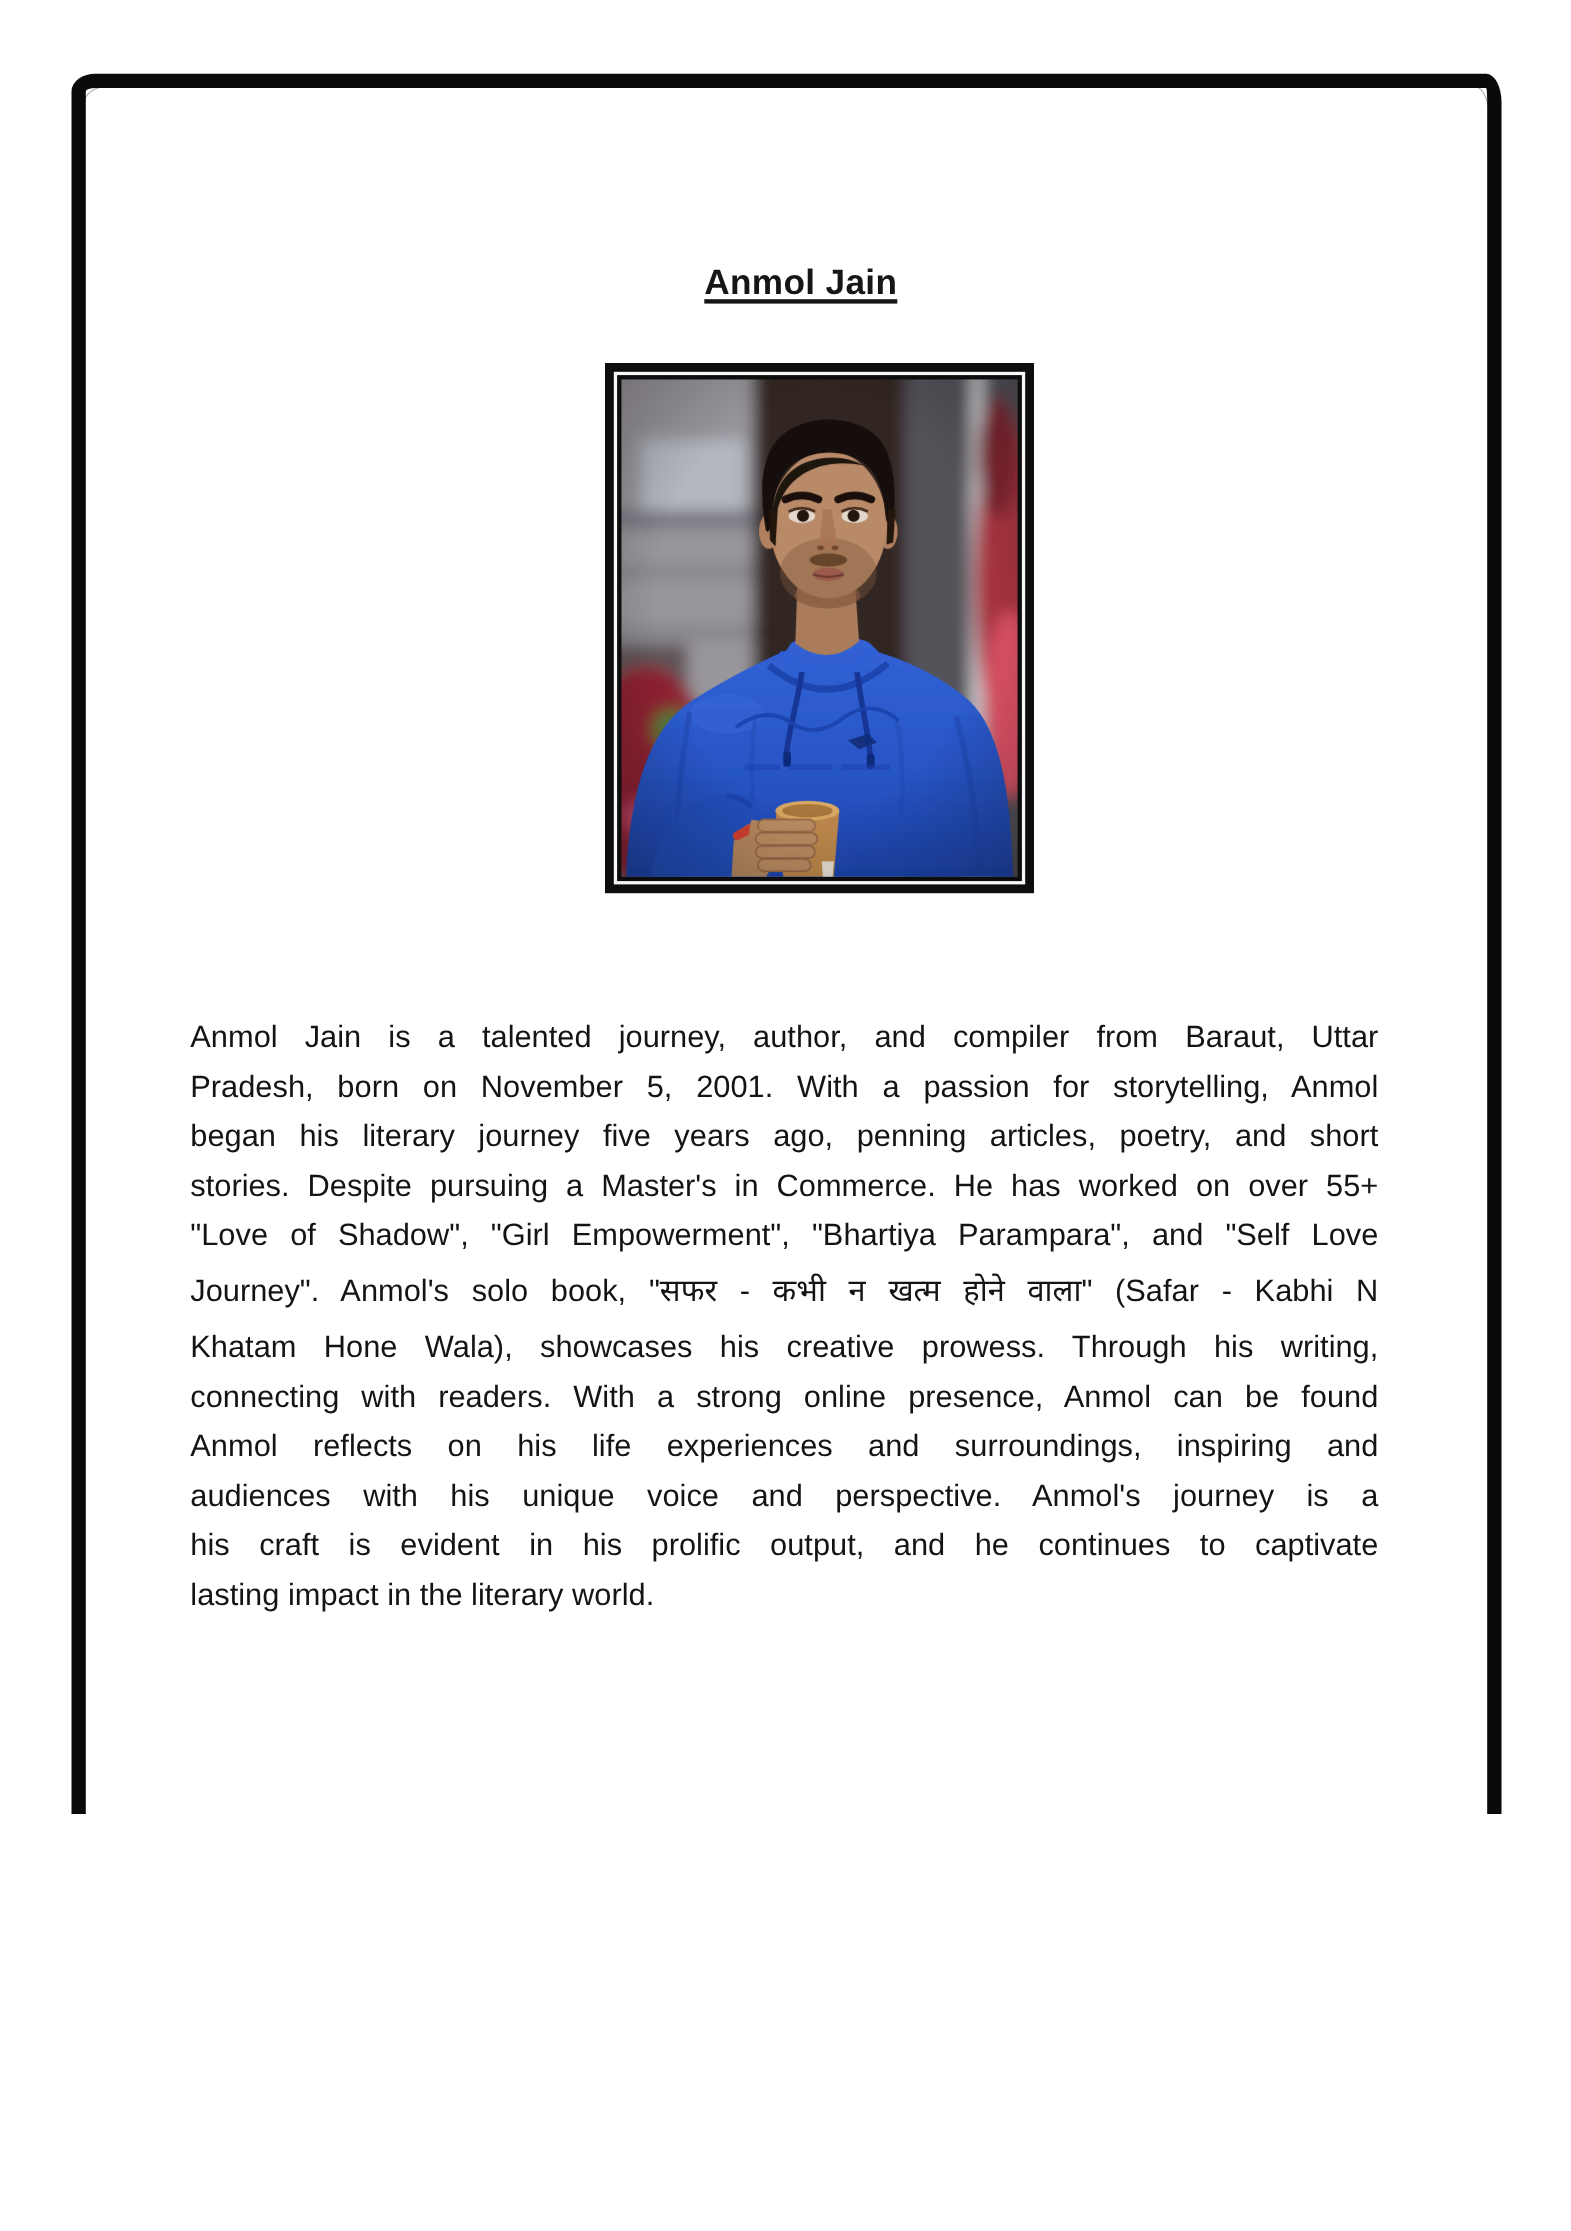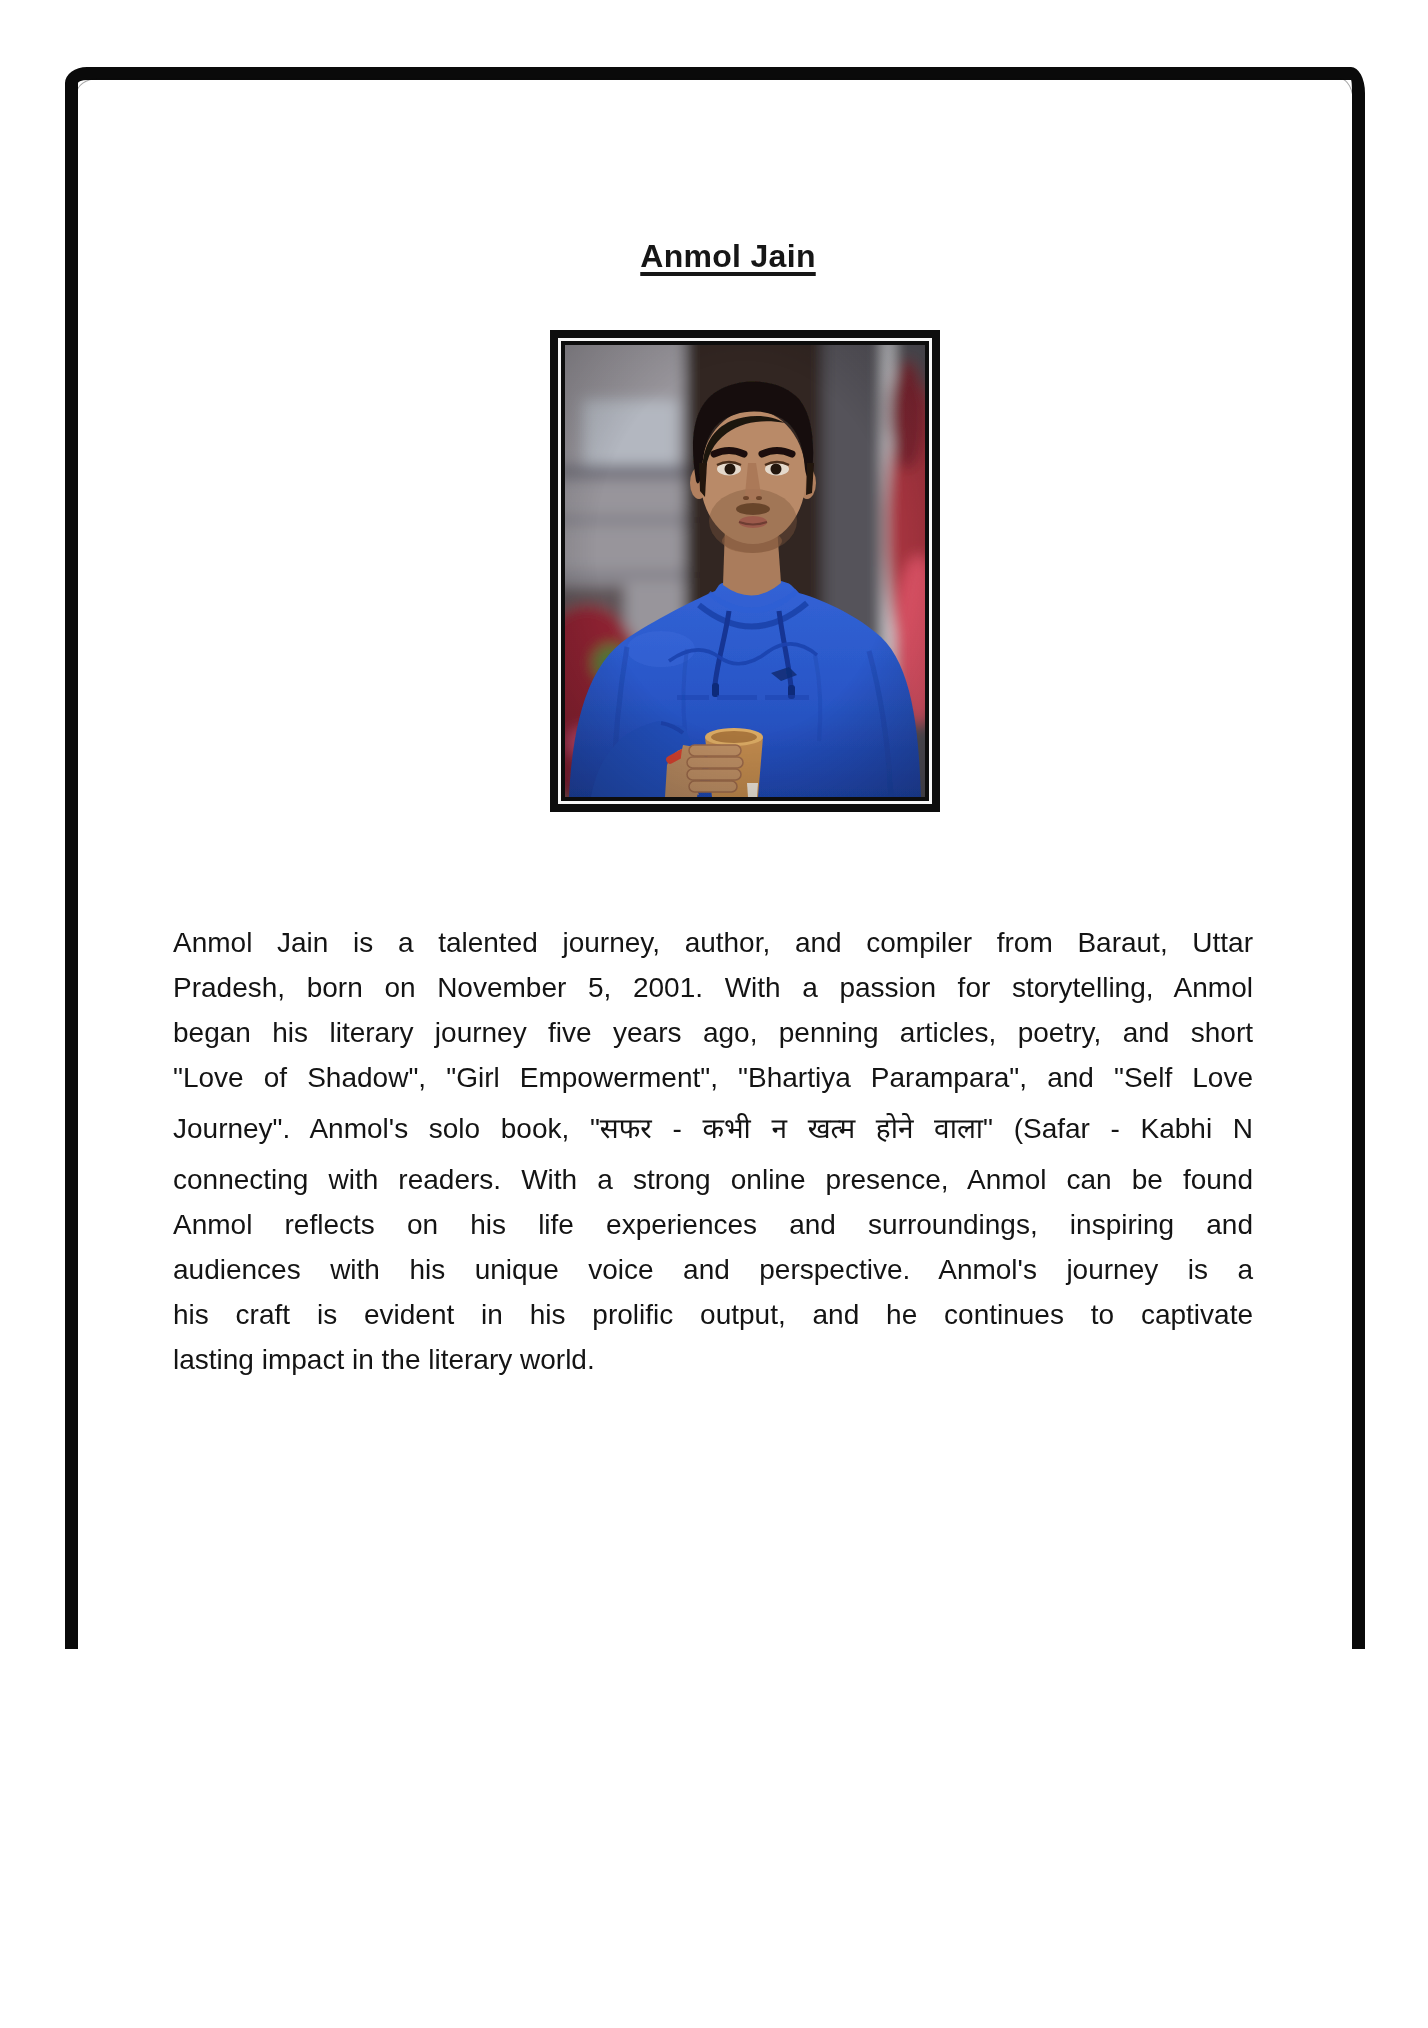--- a/index.html
+++ b/index.html
@@ -199,22 +199,24 @@
 
         <rect width="360" height="452" fill="url(#vg)"></rect>
       </svg>
     </div>
   </div>
 
   <div id="bio">
       <div class="para-line">Anmol Jain is a talented journey, author, and compiler from Baraut, Uttar</div>
       <div class="para-line">Pradesh, born on November 5, 2001. With a passion for storytelling, Anmol</div>
       <div class="para-line">began his literary journey five years ago, penning articles, poetry, and short</div>
+      <div class="para-line">stories. Despite pursuing a Master's in Commerce. He has worked on over 55+</div>
       <div class="para-line">"Love of Shadow", "Girl Empowerment", "Bhartiya Parampara", and "Self Love</div>
       <div class="para-line devanagari">Journey". Anmol's solo book, "सफर - कभी न खत्म होने वाला" (Safar - Kabhi N</div>
+      <div class="para-line">Khatam Hone Wala), showcases his creative prowess. Through his writing,</div>
       <div class="para-line">connecting with readers. With a strong online presence, Anmol can be found</div>
       <div class="para-line">Anmol reflects on his life experiences and surroundings, inspiring and</div>
       <div class="para-line">audiences with his unique voice and perspective. Anmol's journey is a</div>
       <div class="para-line">his craft is evident in his prolific output, and he continues to captivate</div>
       <div class="para-line last">lasting impact in the literary world.</div>
     </div>
 
 </div>
 
 </body></html>

